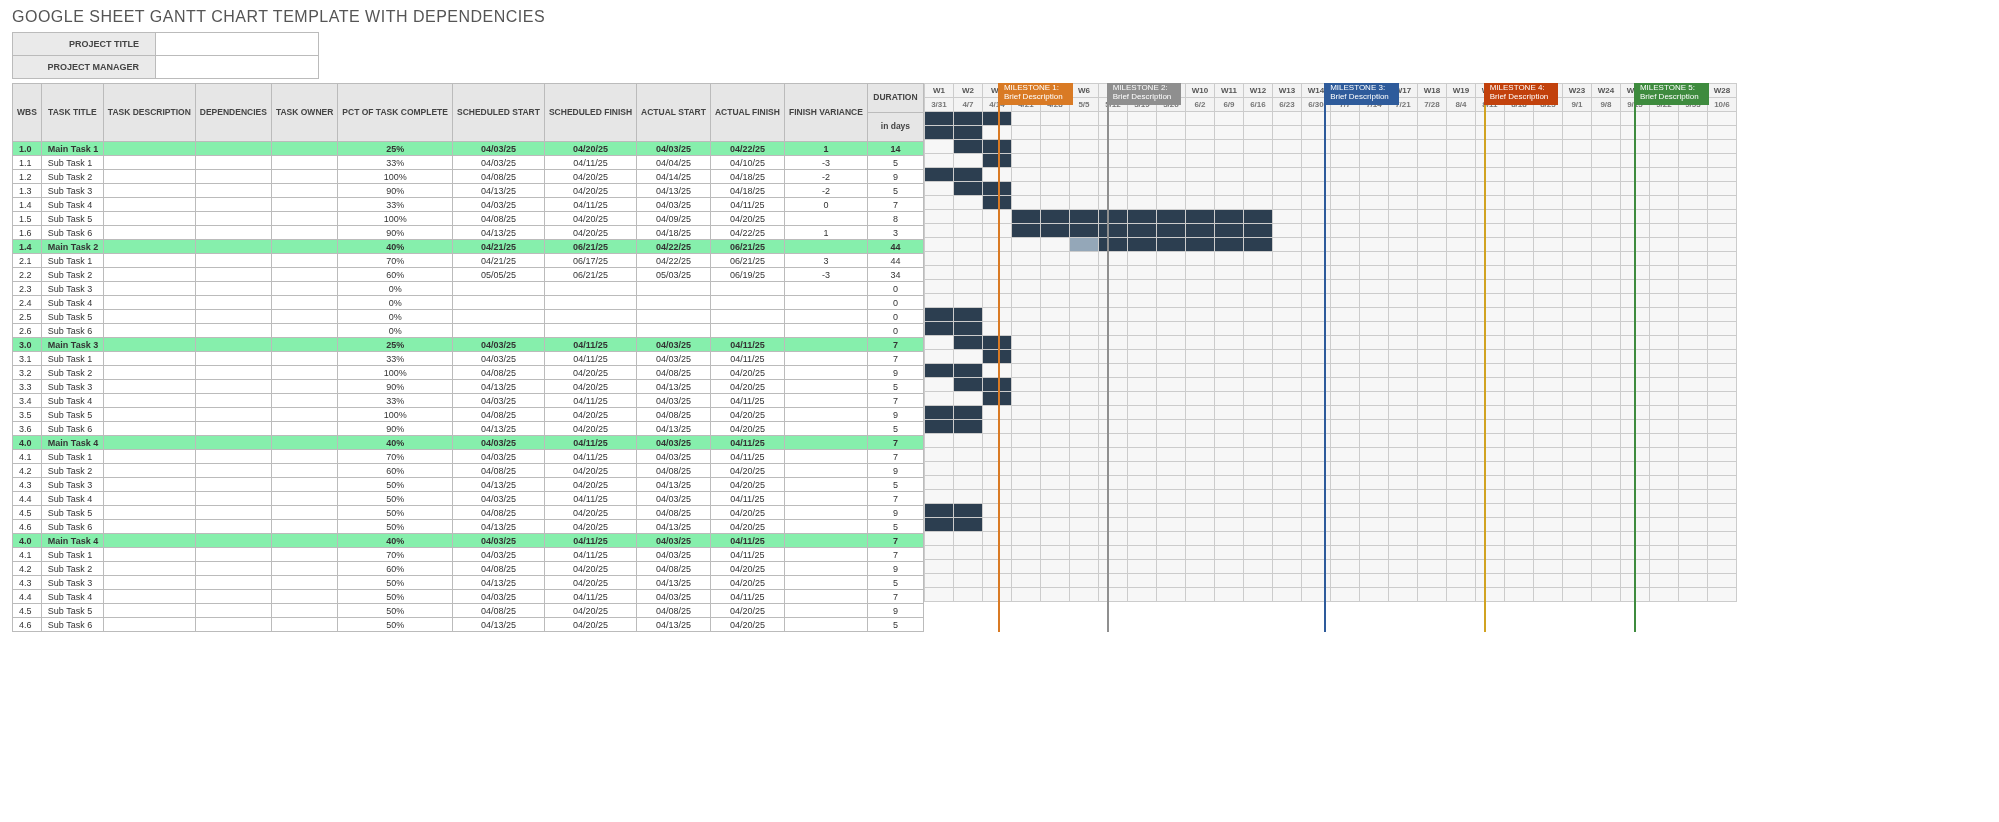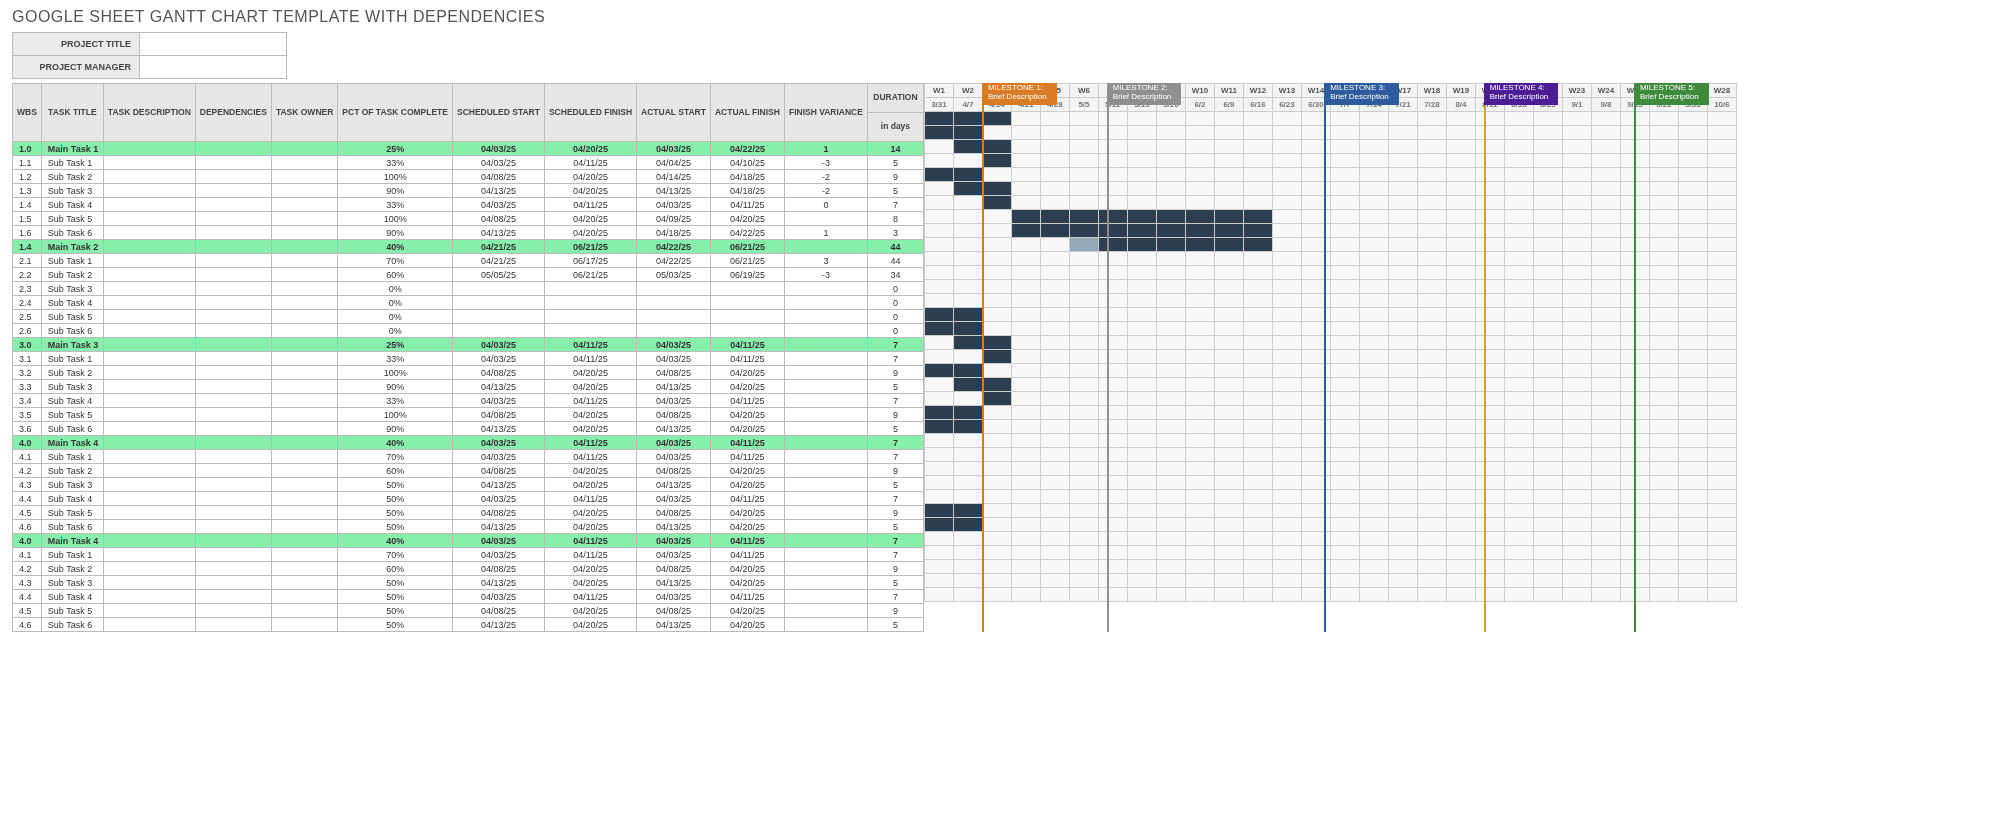--- a/index.html
+++ b/index.html
@@ -1,21 +1,21 @@
 <!DOCTYPE html>
 <html><head>
 <meta charset="utf-8">
 <style>
   html,body{margin:0;padding:0;font-family:Arial,Helvetica,sans-serif;font-size:10px;background:#fff;color:#333;overflow-x:auto}
   .sheet{width:1999px;padding:8px 12px;box-sizing:border-box}
   h1{font-size:16px;font-weight:400;letter-spacing:.5px;color:#555;margin:0 0 6px 0}
   
   .meta{display:flex;gap:12px;margin-bottom:4px}
   .meta table{border-collapse:collapse}
-  .meta td{border:1px solid #bbb;height:18px;padding:2px 8px;font-size:9px;text-align:right;background:#f1f1f1}
+  .meta td{border:1px solid #bbb;height:18px;padding:2px 16px;font-size:9px;text-align:right;background:#f1f1f1}
   .meta td.val{background:#fff;min-width:130px;text-align:center}
   .meta td.lbl{min-width:110px;background:#eaeaea;font-weight:600;color:#444}
   .meta td.grey{background:#bfbfbf}
   
   .area{position:relative;display:flex;overflow-x:auto}
   .fixed-cols{border-collapse:collapse;table-layout:fixed}
   .fixed-cols th,.fixed-cols td{border:1px solid #bbb;padding:1px 4px;font-size:9px;height:14px;box-sizing:border-box;overflow:hidden;white-space:nowrap}
   .fixed-cols th{background:#e6e6e6;font-weight:700;color:#444;font-size:8.5px;height:28px;line-height:1.1;vertical-align:middle}
   .fixed-cols th.two{height:29px}
   .fixed-cols td{text-align:center}
@@ -39,21 +39,21 @@
   .time td{background:#f7f7f7}
   .time td.bar{background:#2c3e50}
   .time td.bar.light{background:#94a7b8}
   
   .ms{position:absolute;top:-2px;display:flex;flex-direction:column;align-items:flex-start;pointer-events:none}
   .ms .flag{font-size:8px;line-height:1.1;color:#fff;padding:3px 10px 3px 6px;white-space:nowrap}
   .ms .line{width:2px;flex:1}
   .ms.m1 .flag{background:#d97a24}.ms.m1 .line{background:#d97a24}
   .ms.m2 .flag{background:#8f8f8f}.ms.m2 .line{background:#8f8f8f}
   .ms.m3 .flag{background:#2e5b9b}.ms.m3 .line{background:#2e5b9b}
-  .ms.m4 .flag{background:#4c1d95}.ms.m4 .line{background:#d1a321}
+  .ms.m4 .flag{background:#c2410c}.ms.m4 .line{background:#d1a321}
   .ms.m5 .flag{background:#3e8b3e}.ms.m5 .line{background:#3e8b3e}
 </style>
 </head>
 <body>
 
 <div class="sheet">
   <h1>GOOGLE SHEET GANTT CHART TEMPLATE WITH DEPENDENCIES</h1>
 
   <div class="meta">
     <table>
@@ -1711,21 +1711,21 @@
               <td></td>
               <td></td>
               <td></td>
               <td></td>
               <td></td>
               <td></td>
             </tr>
           </tbody>
       </table>
       <div id="milestones">
-          <div class="ms m1" style="left: 58px; height: 602px;">
+          <div class="ms m1" style="left: 74px; height: 602px;">
             <div class="flag">
               <div>MILESTONE 1:</div>
               <div>Brief Description</div>
             </div>
             <div class="line" style="height:576px"></div>
           </div>
           <div class="ms m2" style="left: 182.7px; height: 602px;">
             <div class="flag">
               <div>MILESTONE 2:</div>
               <div>Brief Description</div>

